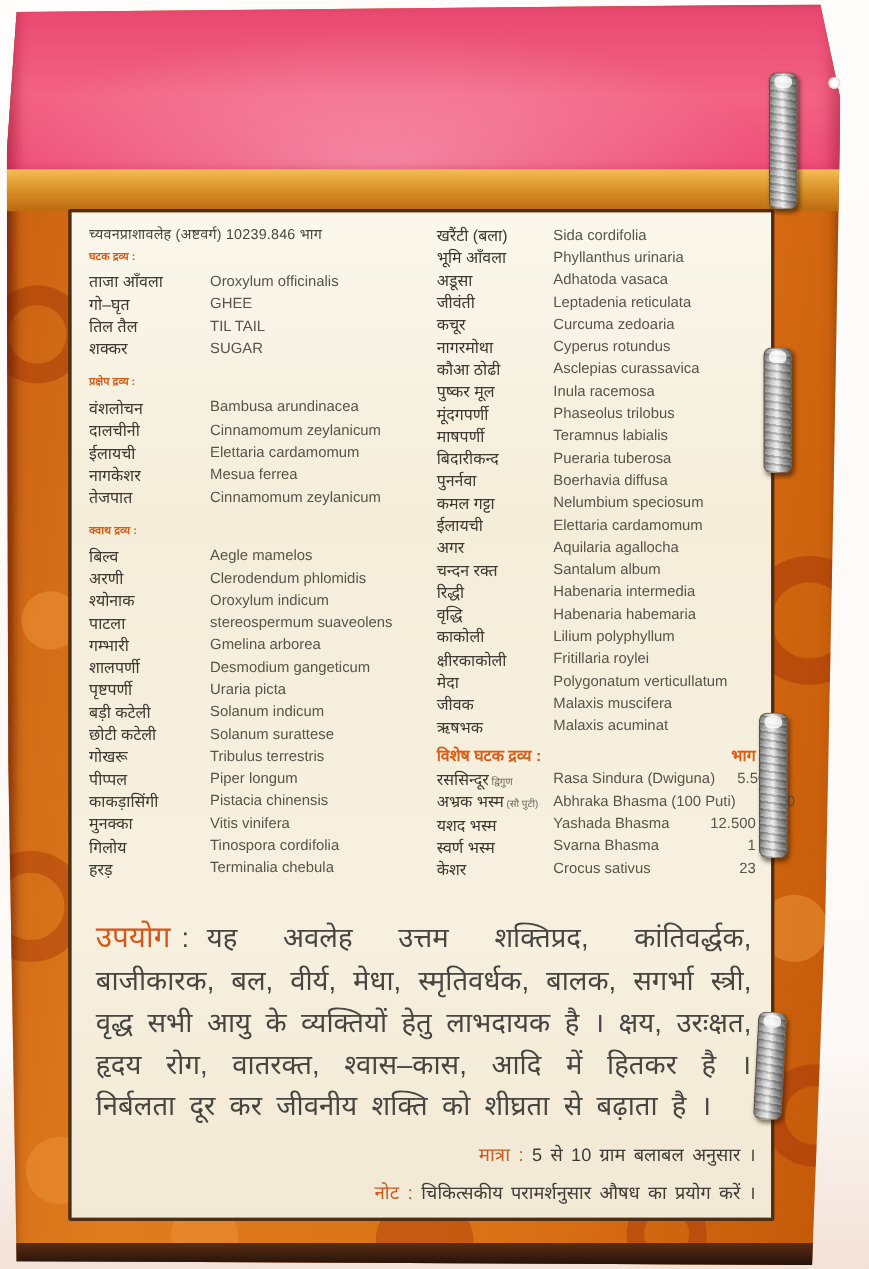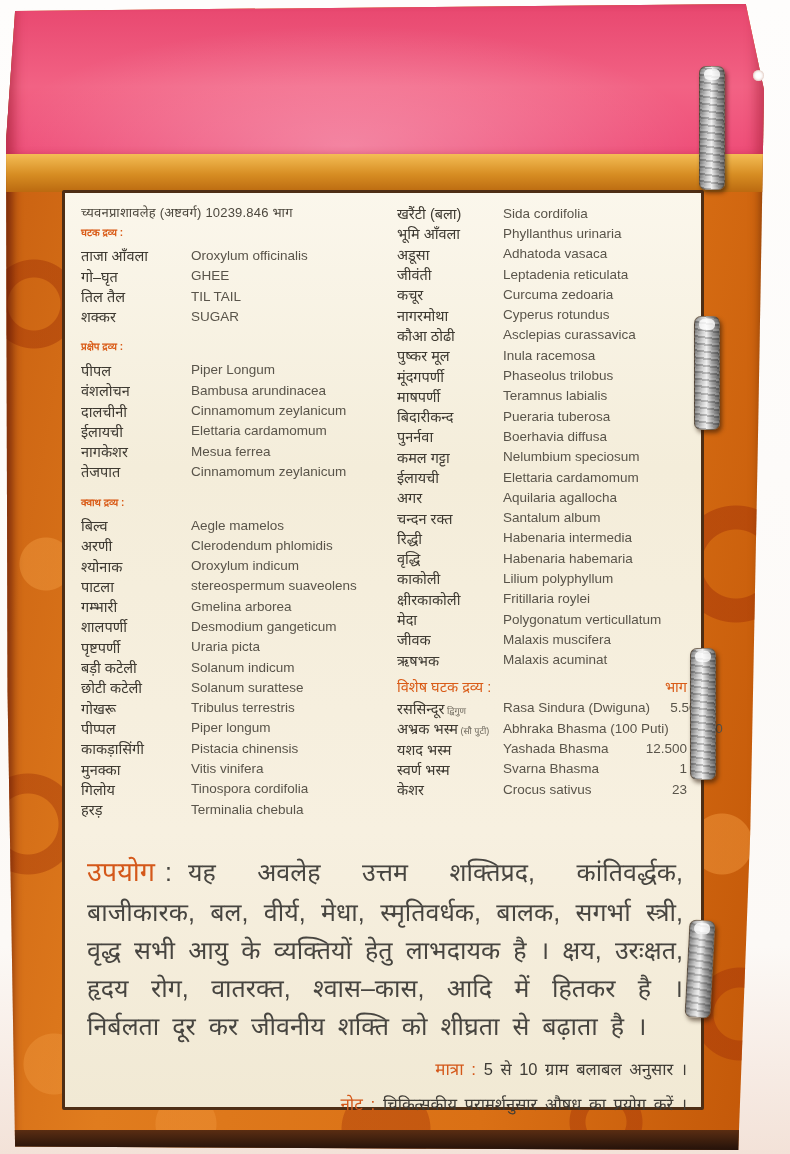--- a/index.html
+++ b/index.html
@@ -44,21 +44,21 @@
   .col-left{width:316px;flex:none}
   .col-right{flex:1;min-width:0}
   .title{font-size:13px;color:#4c473d;height:22px;letter-spacing:.2px}
   .sec-h{height:20.3px;font-size:10px;font-weight:bold;color:#d95b17;white-space:nowrap}
   .section{margin-bottom:13px}
   .row{display:flex;align-items:center;height:20.3px;white-space:nowrap}
   .hin{min-width:106px;padding-right:4px;font-size:14.5px;color:#3d3931;flex:none}
   .col-right .hin{min-width:102px}
   .lat{font-size:13.5px;color:#59544a}
   .sp-head{display:flex;justify-content:space-between;align-items:baseline;height:22px;margin-top:6px;
-           font-size:14.5px;font-weight:normal;color:#d95b17}
+           font-size:14.5px;font-weight:bold;color:#d95b17}
   .row.sp .lat{flex:1}
   .row.sp .qty{flex:none;width:54px;text-align:right;font-size:13.5px;color:#59544a}
   .hnote{font-size:9px;color:#6b665b;font-weight:normal}
 
   .usage{margin:20px 4px 0 6px;font-size:25px;line-height:1.52;color:#474540;text-align:justify;word-spacing:6px}
   .u-label{color:#d4581a;font-weight:normal;font-size:27px}
   .u-sep{margin:0 16px 0 10px;color:#474540}
   .dose{text-align:right;font-size:16.5px;color:#3f3c36;margin-top:12px;word-spacing:3px}
   .dose .u-label{font-size:17px}
 
@@ -104,24 +104,20 @@
                 <span class="lat">TIL TAIL</span>
               </div>
               <div class="row">
                 <span class="hin">शक्कर</span>
                 <span class="lat">SUGAR</span>
               </div>
             </div>
             <div class="section">
               <div class="sec-h">प्रक्षेप द्रव्य :</div>
               <div class="row">
-                <span class="hin">पीपल</span>
-                <span class="lat">Piper Longum</span>
-              </div>
-              <div class="row">
                 <span class="hin">वंशलोचन</span>
                 <span class="lat">Bambusa arundinacea</span>
               </div>
               <div class="row">
                 <span class="hin">दालचीनी</span>
                 <span class="lat">Cinnamomum zeylanicum</span>
               </div>
               <div class="row">
                 <span class="hin">ईलायची</span>
                 <span class="lat">Elettaria cardamomum</span>

